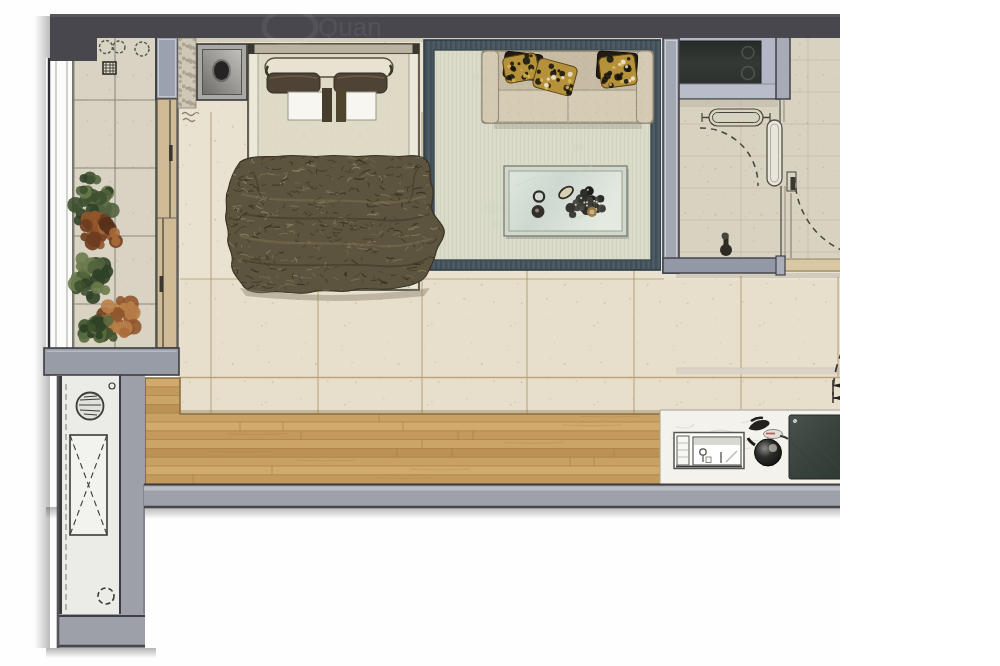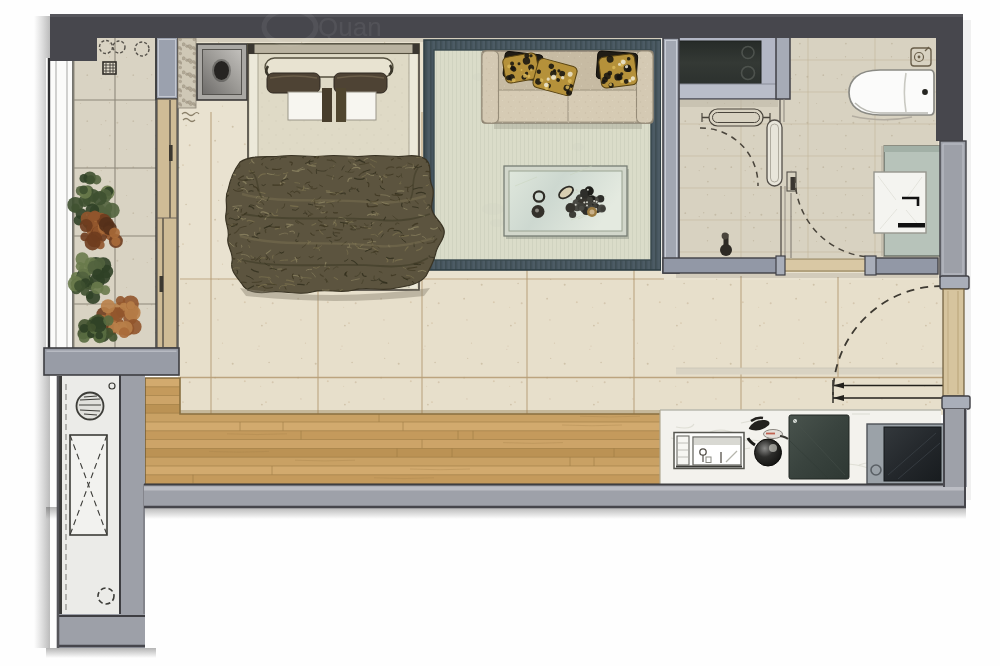--- a/index.html
+++ b/index.html
@@ -1,15 +1,15 @@
 <!DOCTYPE html>
 <html><head><meta charset="utf-8">
 <style>
 html,body{margin:0;padding:0;background:#ffffff;}
-#wrap{position:relative;width:1000px;height:666px;overflow:hidden;font-family:"Liberation Sans", sans-serif;}
+#wrap{position:relative;width:840px;height:666px;overflow:hidden;font-family:"Liberation Sans", sans-serif;}
 </style></head>
 <body>
 <div id="wrap"><svg xmlns="http://www.w3.org/2000/svg" width="1000" height="666" viewBox="0 0 1000 666">
       <defs>
 <linearGradient id="shL" x1="0" y1="0" x2="1" y2="0">
  <stop offset="0" stop-color="#555" stop-opacity="0"></stop>
  <stop offset="1" stop-color="#444" stop-opacity="0.45"></stop>
 </linearGradient>
 <linearGradient id="shB" x1="0" y1="0" x2="0" y2="1">
  <stop offset="0" stop-color="#444" stop-opacity="0.5"></stop>

